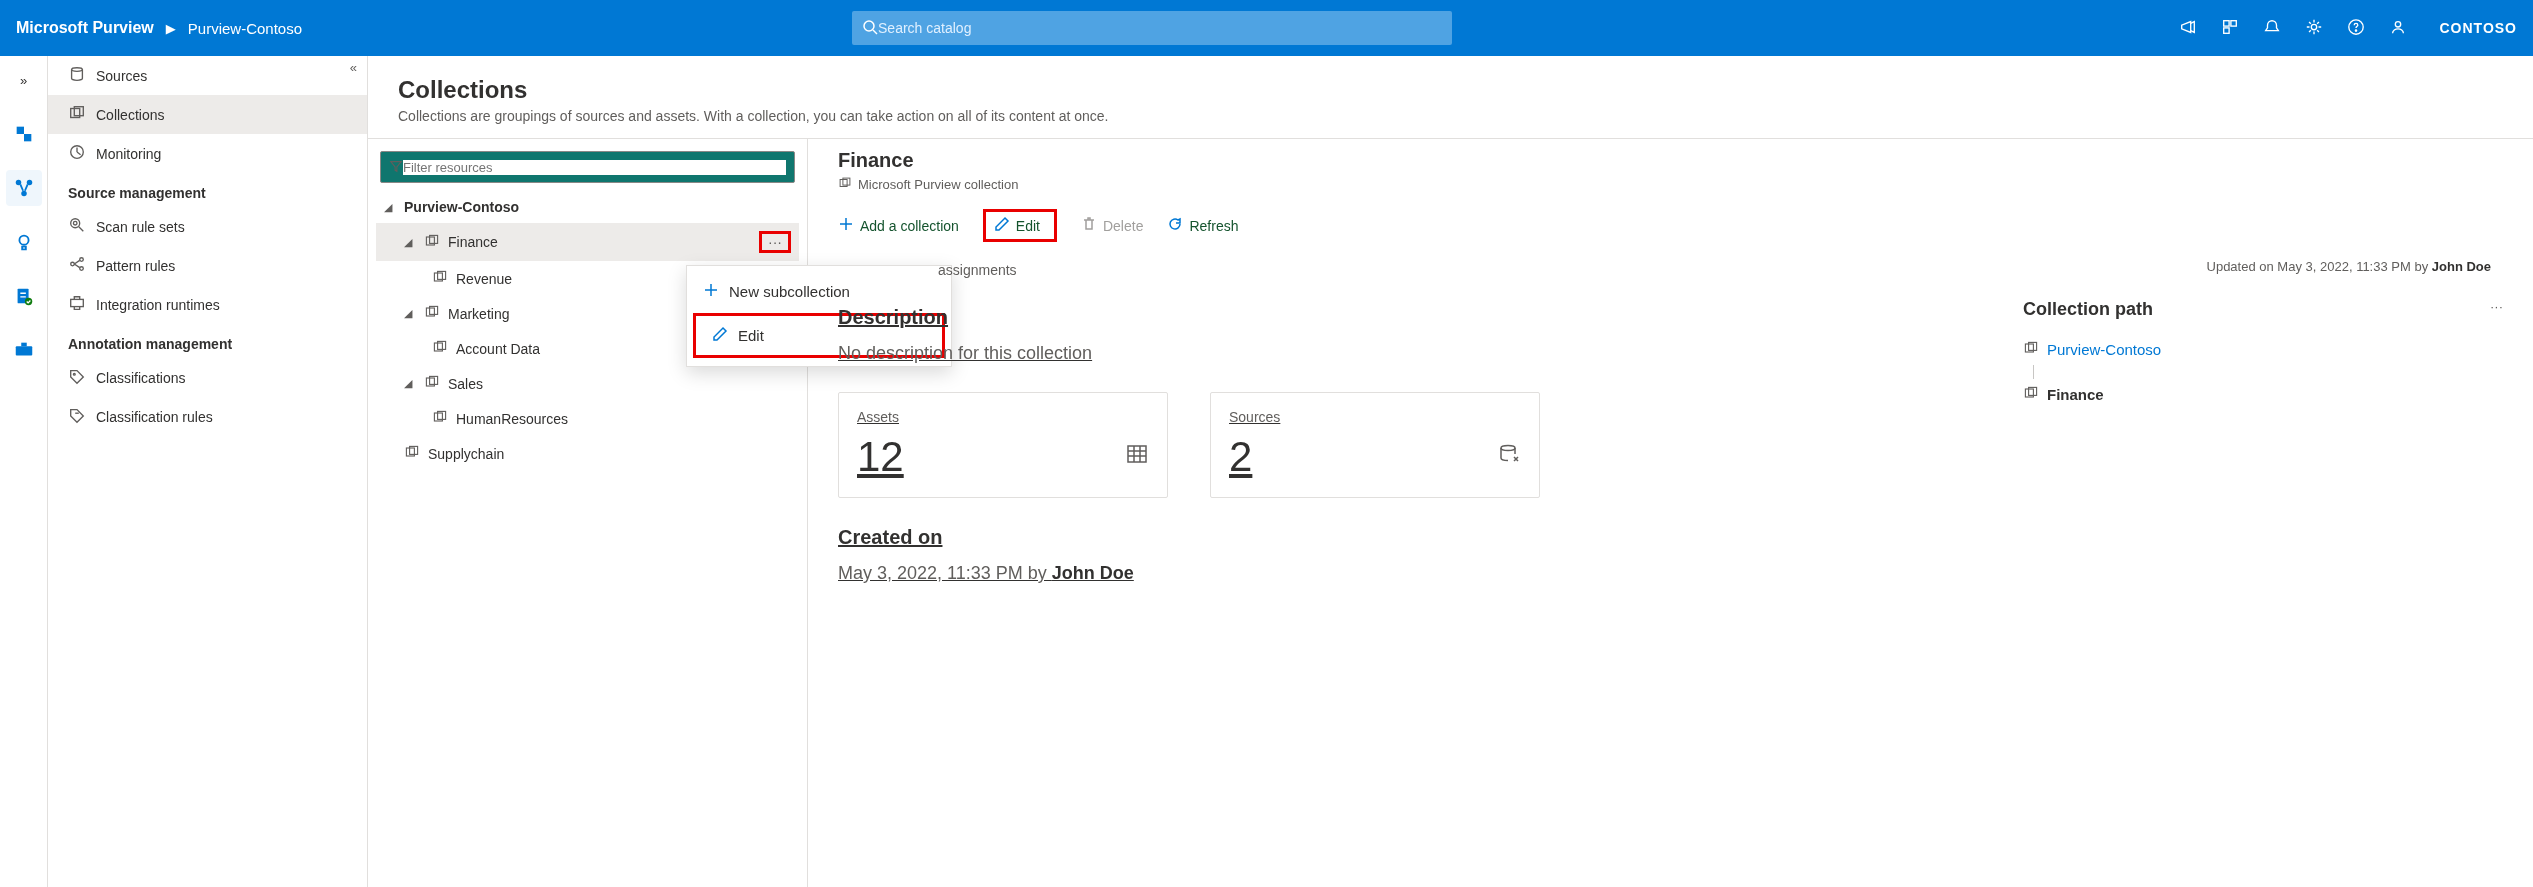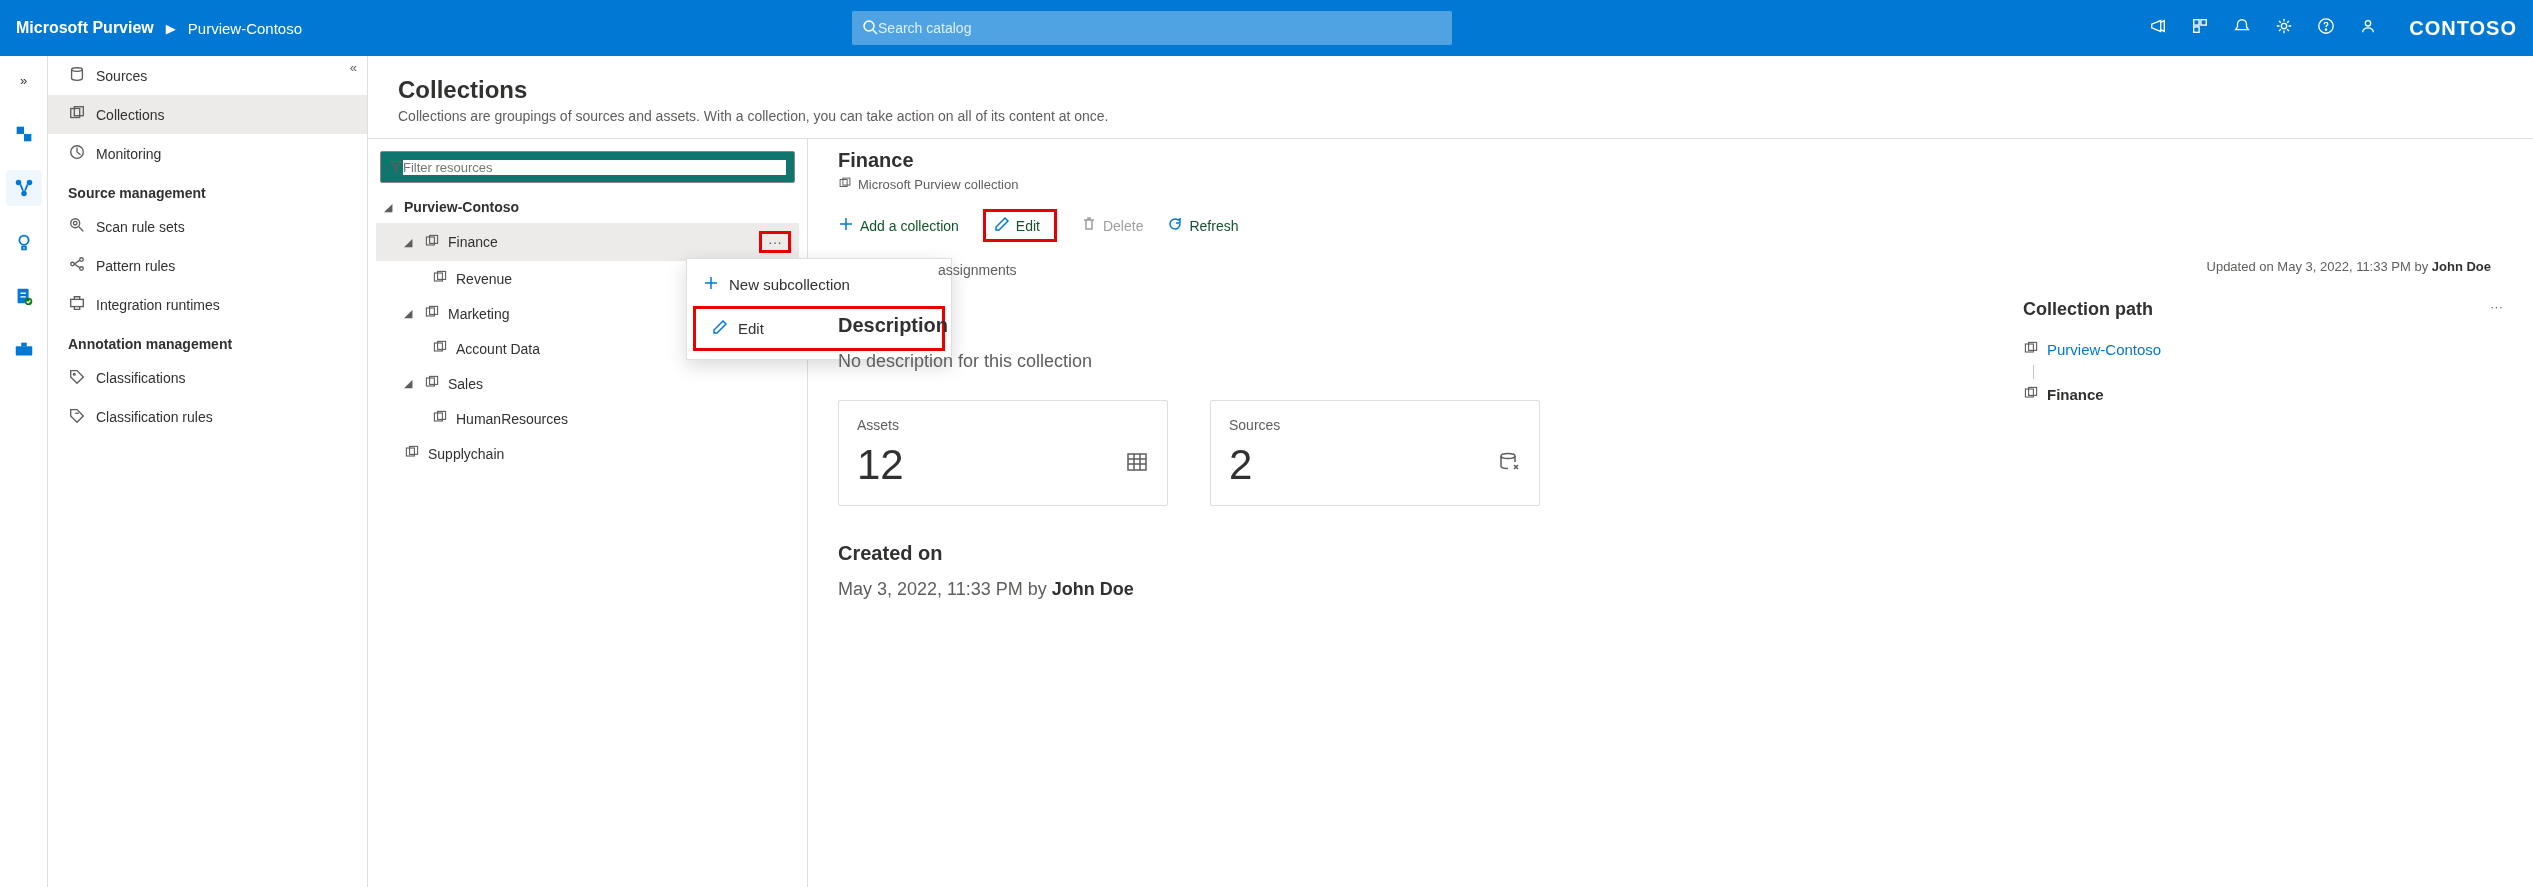--- a/index.html
+++ b/index.html
@@ -7,21 +7,21 @@
 
   
   .topbar { display:flex; align-items:center; height:56px; background:#0078d4; color:#fff; padding:0 16px; }
   .brand { font-weight:600; font-size:16px; }
   .breadcrumb-sep { margin:0 12px; }
   .breadcrumb-item { font-size:15px; }
   .searchbox { flex:0 0 600px; margin-left: 550px; display:flex; align-items:center; background:#4fa3e3; border-radius:2px; height:34px; padding:0 10px; color:#fff; }
   .searchbox input { background:transparent; border:none; outline:none; color:#fff; font-size:14px; width:100%; }
   .searchbox input::placeholder { color:#e0f0ff; }
   .top-icons { margin-left:auto; display:flex; gap:24px; align-items:center; }
-  .top-icons span { font-size:20px; }
+  .top-icons span { font-size:14px; }
   .tenant { font-weight:600; font-size:13px; letter-spacing:1px; margin-left:8px; }
 
   
   .shell { display:flex; height:calc(100% - 48px); }
   .iconrail { width:48px; background:#fff; border-right:1px solid #e1dfdd; display:flex; flex-direction:column; align-items:center; padding-top:6px; gap:18px; }
   .iconrail .railicon { width:36px; height:36px; display:flex; align-items:center; justify-content:center; border-radius:4px; }
   .iconrail .railicon.active { background:#eff6fc; color:#0078d4; }
 
   .sidebar { width:320px; border-right:1px solid #e1dfdd; background:#fff; position:relative; }
   .sidebar .collapse { position:absolute; top:4px; right:10px; color:#605e5c; }
@@ -41,39 +41,39 @@
   .filter { display:flex; align-items:center; border:1px solid #8a8886; border-radius:2px; height:32px; padding:0 8px; margin:4px 4px 8px 4px; background:#0f766e; }
   .filter input { border:none; outline:none; font-size:13px; width:100%; }
   .tree { font-size:14px; }
   .tree .node { display:flex; align-items:center; gap:8px; padding:8px 8px; cursor:pointer; }
   .tree .node.selected { background:#edebe9; }
   .tree .caret { font-size:11px; color:#605e5c; width:12px; }
   .tree .indent1 { padding-left:28px; }
   .tree .indent2 { padding-left:56px; }
   .node .more { margin-left:auto; border:3px solid #e90000; padding:0 6px; color:#605e5c; }
 
-  .ctxmenu { position:absolute; top:119px; left:318px; width:266px; background:#fff; border:1px solid #e1dfdd; box-shadow:0 6px 18px rgba(0,0,0,0.15); padding:6px 0; }
+  .ctxmenu { position:absolute; top:126px; left:318px; width:266px; background:#fff; border:1px solid #e1dfdd; box-shadow:0 6px 18px rgba(0,0,0,0.15); padding:6px 0; }
   .ctxmenu .mi { display:flex; align-items:center; gap:10px; padding:10px 16px; font-size:15px; cursor:pointer;}
   .ctxmenu .mi.red { border:3px solid #e90000; margin:2px 6px; }
 
   .detail { flex:1; padding:10px 30px; position:relative; }
   .detail h2 { font-size:20px; font-weight:600; }
   .subtype { color:#605e5c; font-size:13px; display:flex; align-items:center; gap:6px; margin-top:4px; }
   .cmdbar { display:flex; gap:24px; align-items:center; margin-top:16px; font-size:14px; }
   .cmdbar .cmd { display:flex; align-items:center; gap:6px; color:#14532d; cursor:pointer;}
   .cmdbar .cmd.disabled { color:#a19f9d; }
   .cmdbar .cmd.red { border:3px solid #e90000; padding:4px 14px 4px 8px; }
   .cmdbar .blue { color:#0078d4; }
 
   .tabrow { margin-top:20px; }
   .tab { font-size:14px; color:#605e5c; margin-left:100px; }
   .updated { position:absolute; right:42px; top:120px; font-size:13px; color:#605e5c; }
   .updated b { color:#323130; }
 
-  .section { margin-top:36px; }
+  .section { margin-top:28px;text-decoration:underline; }
   .section h3 { font-size:20px; font-weight:600; }
   .section p.muted { color:#605e5c; font-size:18px; margin-top:14px; }
   .cards { display:flex; gap:42px; margin-top:28px; }
   .card { width:330px; border:1px solid #e1dfdd; border-radius:2px; padding:16px 18px; }
   .card .label { font-size:14px; color:#605e5c; }
   .card .big { font-size:42px; font-weight:300; margin-top:8px; display:flex; justify-content:space-between; align-items:center;}
   .card .big .cardicon { color:#605e5c; font-size:22px; }
 
   .pathpane { position:absolute; right:30px; top:160px; width:480px; }
   .pathpane h3 { font-size:18px; font-weight:600; }

